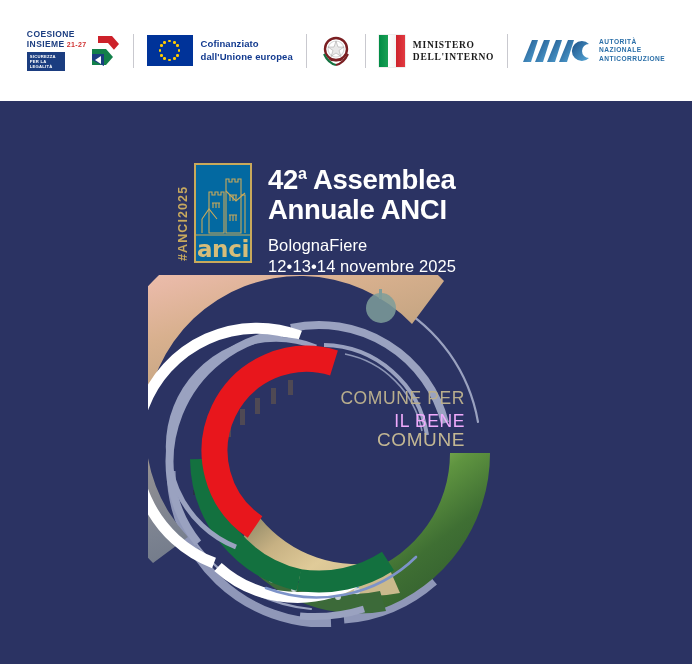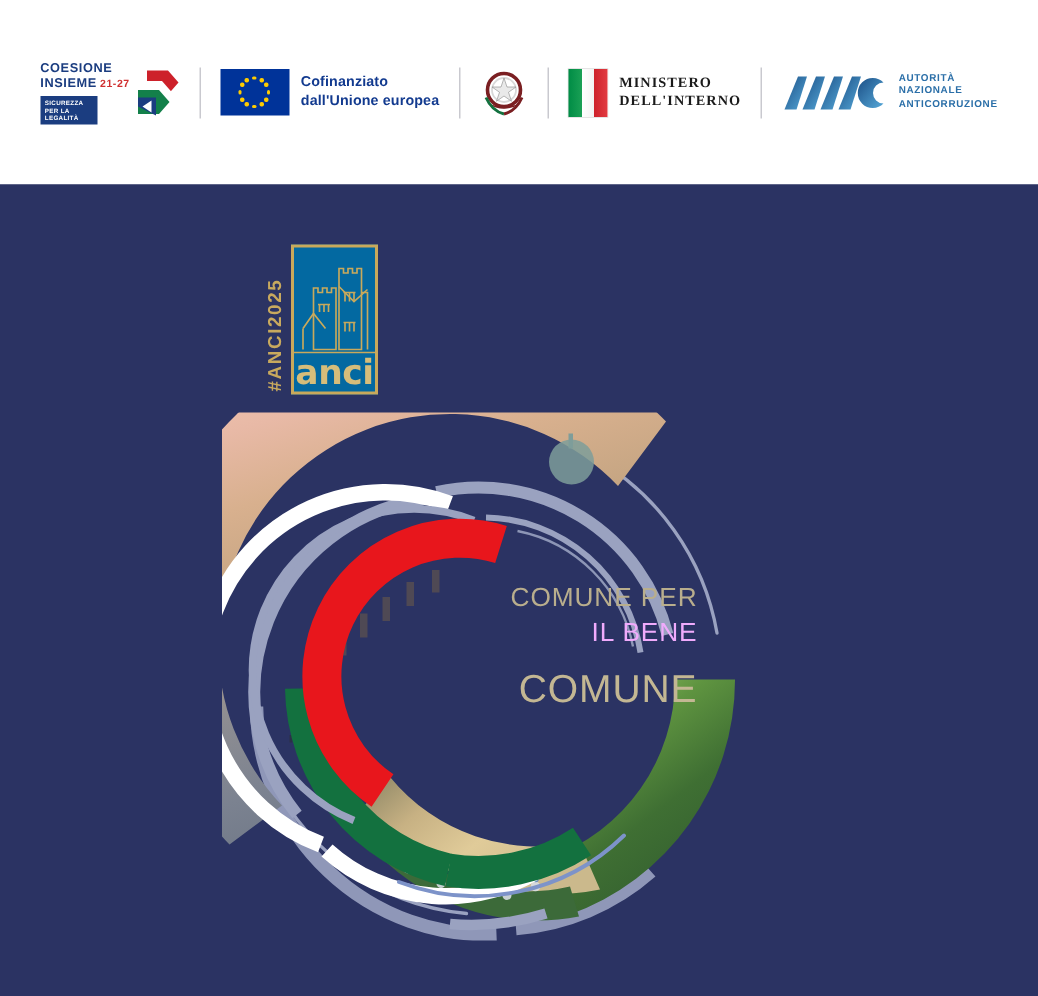--- a/index.html
+++ b/index.html
@@ -5,21 +5,21 @@
   html,body{margin:0;padding:0;}
   body{
     width:692px;height:664px;overflow:hidden;
     background:#2b3363;
     font-family:"Liberation Sans", sans-serif;
     -webkit-font-smoothing:antialiased;
   }
 
   
   .header-bar{
-    position:absolute;left:0;top:0;width:692px;height:123px;
+    position:absolute;left:0;top:0;width:692px;height:101px;
     background:#ffffff;
     display:flex;align-items:center;justify-content:center;
   }
   .logo-strip{display:flex;align-items:center;gap:0;}
   .logo-cell{display:flex;align-items:center;padding:0 13px;}
   .sep{width:1px;height:34px;background:#c9c9cf;flex:0 0 auto;}
 
   
   .coesione{display:flex;align-items:center;gap:3px;}
   .coesione-txt{display:flex;flex-direction:column;gap:1px;}
@@ -99,21 +99,21 @@
   .circle-wrap{position:absolute;left:148px;top:152px;width:352px;height:352px;}
   .circle-wrap svg{display:block;}
 
   
   .claim{
     position:absolute;left:300px;top:267px;width:165px;
     text-align:right;color:#c8b98e;line-height:1;
   }
   .claim .c1{font-size:17.5px;letter-spacing:.6px;color:#b9ae8d;}
   .claim .c2{font-size:17.5px;letter-spacing:.6px;color:#f0abfc;margin-top:5px;}
-  .claim .c3{font-size:26px;letter-spacing:.6px;color:#c3b793;margin-top:16px;}
+  .claim .c3{font-size:19px;letter-spacing:.6px;color:#c3b793;margin-top:0;}
 </style>
 </head>
 <body>
 
 <div class="header-bar">
   <div class="logo-strip">
 
     <div class="logo-cell">
       <div class="coesione">
         <div class="coesione-txt">
@@ -244,20 +244,28 @@
 
           <path d="M34 30 l0 6 M37 30 l0 6 M40 30 l0 6 M33 30 l8 0"></path>
           <path d="M17 38 l0 5 M20 38 l0 5 M23 38 l0 5 M16 38 l8 0"></path>
           <path d="M34 50 l0 6 M37 50 l0 6 M40 50 l0 6 M33 50 l8 0"></path>
           <path d="M0 70 L54 70"></path>
         </g>
       </svg>
       <div class="anci-word">anci</div>
     </div>
 
+    <div class="title-text">
+      <div class="t-main">
+        <span>42</span><sup>a</sup><span> Assemblea</span>
+      </div>
+      <div class="t-main">Annuale ANCI</div>
+      <div class="t-sub">BolognaFiere</div>
+      <div class="t-sub" style="margin-top:0">12•13•14 novembre 2025</div>
+    </div>
   </div>
 
   <div class="circle-wrap">
     <svg width="352" height="352" viewBox="0 0 352 352">
       <defs>
 
         <linearGradient id="photoTop" x1="0.25" y1="0" x2="0.55" y2="1">
           <stop offset="0%" stop-color="#f3c9b4"></stop>
           <stop offset="16%" stop-color="#e8b9a6"></stop>
           <stop offset="30%" stop-color="#d8b08e"></stop>

